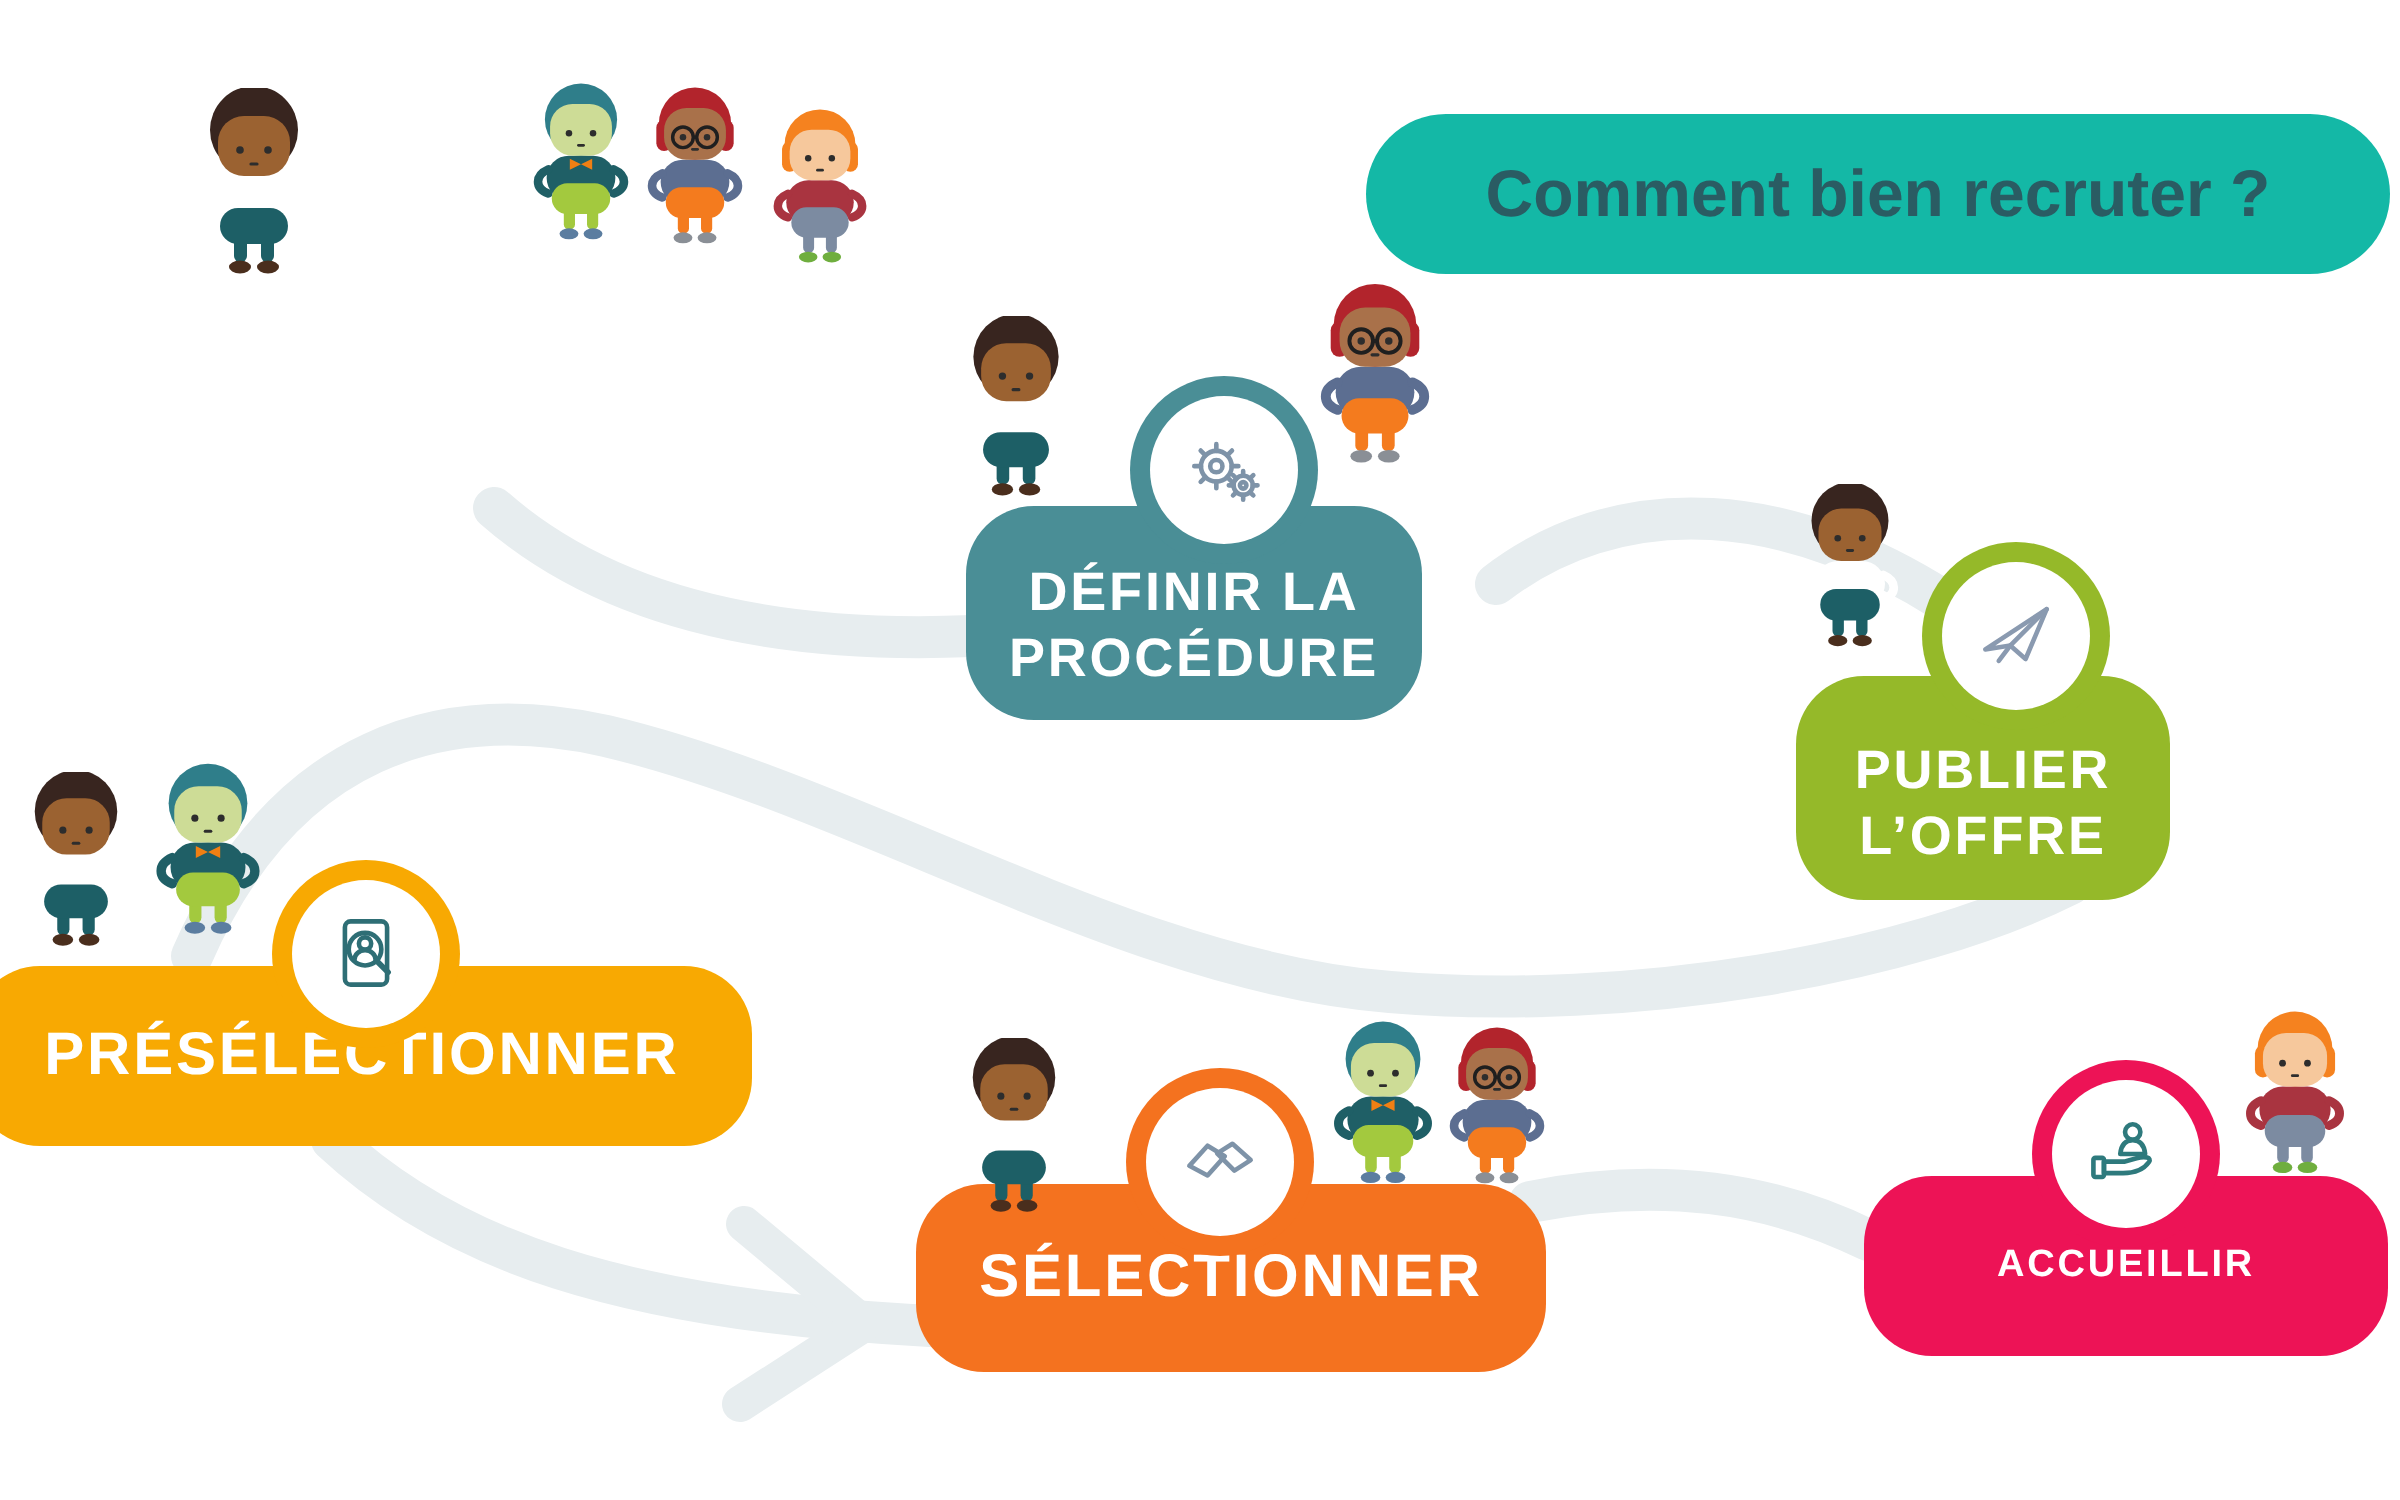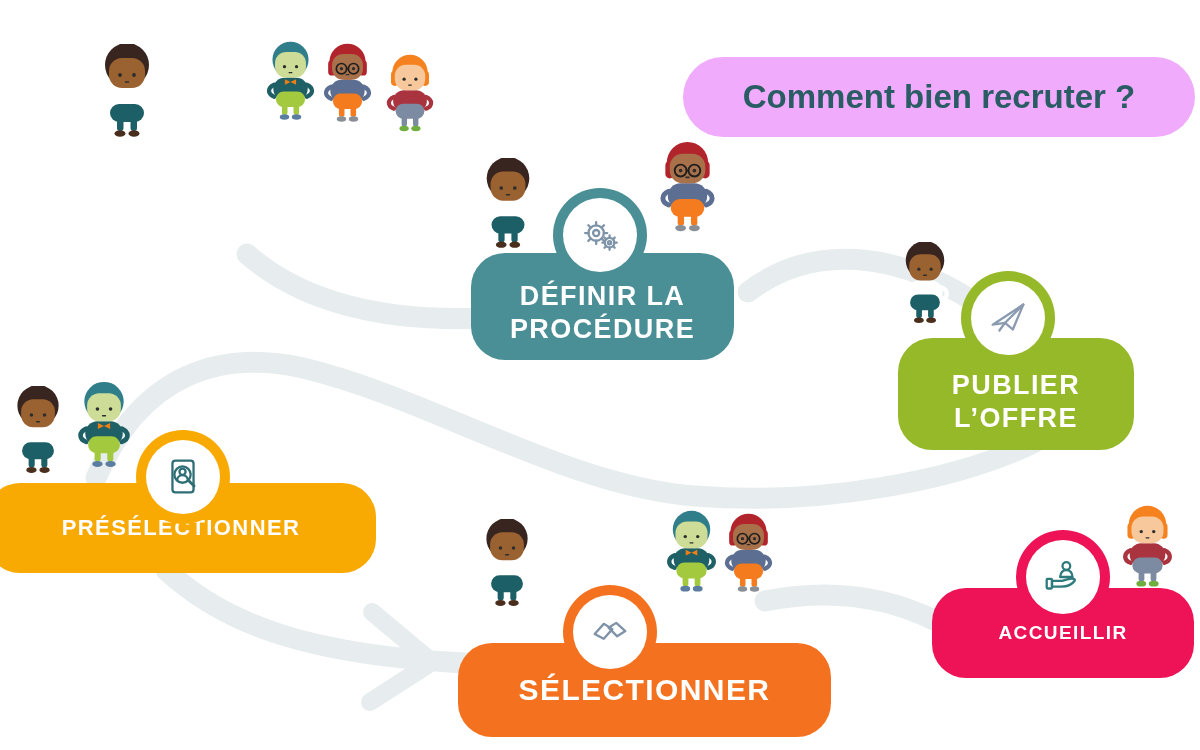--- a/index.html
+++ b/index.html
@@ -11,27 +11,27 @@
   .pill{position:absolute;inset:0;border-radius:34px;background:var(--c);
         display:flex;align-items:center;justify-content:center;}
   .lbl{white-space:pre-line;text-align:center;color:#fff;font-weight:bold;
        letter-spacing:1.4px;line-height:1.22;}
   .bump{position:absolute;width:94px;height:94px;border-radius:50%;background:var(--c);}
   .inner{position:absolute;inset:10px;background:#fff;border-radius:50%;
          display:flex;align-items:center;justify-content:center;}
   .icon{display:block;}
   .s1{left:88px;top:150px;width:257px;height:108px;}
   .s1 .bump{left:77px;top:-61px;}  .s1 .lbl{font-size:27px;padding-top:12px;}
-  .s2{left:471px;top:253px;width:263px;height:107px;}
+  .s2{left:483px;top:253px;width:228px;height:107px;}
   .s2 .bump{left:82px;top:-65px;}  .s2 .lbl{font-size:27px;padding-top:12px;}
-  .s3{left:898px;top:338px;width:236px;height:112px;}
+  .s3{left:898px;top:338px;width:187px;height:112px;}
   .s3 .bump{left:63px;top:-67px;}  .s3 .lbl{font-size:27px;padding-top:16px;}
   .s4{left:-14px;top:483px;width:390px;height:90px;}
-  .s4 .bump{left:150px;top:-53px;} .s4 .lbl{font-size:22px;}
-  .s5{left:458px;top:643px;width:373px;height:94px;}
+  .s4 .bump{left:150px;top:-53px;} .s4 .lbl{font-size:30px;}
+  .s5{left:458px;top:592px;width:315px;height:94px;}
   .s5 .bump{left:105px;top:-58px;} .s5 .lbl{font-size:30px;}
   .s6{left:932px;top:588px;width:262px;height:90px;}
   .s6 .bump{left:84px;top:-58px;}  .s6 .lbl{font-size:19px;}
   
   .title{position:absolute;left:683px;top:57px;width:512px;height:80px;border-radius:40px;
          z-index:2;display:flex;align-items:center;justify-content:center;
          font-size:33px;font-weight:bold;}
   
   .char{position:absolute;z-index:3;}
   .char svg{display:block;width:100%;height:auto;}
@@ -45,21 +45,21 @@
     <g fill="none" stroke-width="21" stroke-linecap="round">
       <path d="M247 254 C305 305 390 322 486 318" stroke="#e7edef"></path>
       <path d="M748 292 C805 248 895 240 1000 320" stroke="#e7edef"></path>
       <path d="M1035 442 C955 482 815 506 695 496 C565 486 430 398 303 368 C222 350 142 372 96 478" stroke="#e7edef"></path>
       <path d="M166 570 C225 625 310 655 465 663" stroke="#e7edef"></path>
       <polyline points="372,612 432,662 370,702" stroke-width="18" stroke="#e7edef"></polyline>
       <path d="M765 601 C830 588 885 596 934 620" stroke="#e7edef"></path>
     </g>
   </svg>
 
-  <div class="title" style="background: #f0abfc; color: rgb(42, 92, 99);">
+  <div class="title" style="background: #14b8a6; color: rgb(42, 92, 99);">
     <span>Comment bien recruter ?</span>
   </div>
 
 
   <div class="step s2" style="--c: #4a8e96;">
     <div class="pill">
       <span class="lbl">DÉFINIR LA
 PROCÉDURE</span>
     </div>
     <div class="bump">

